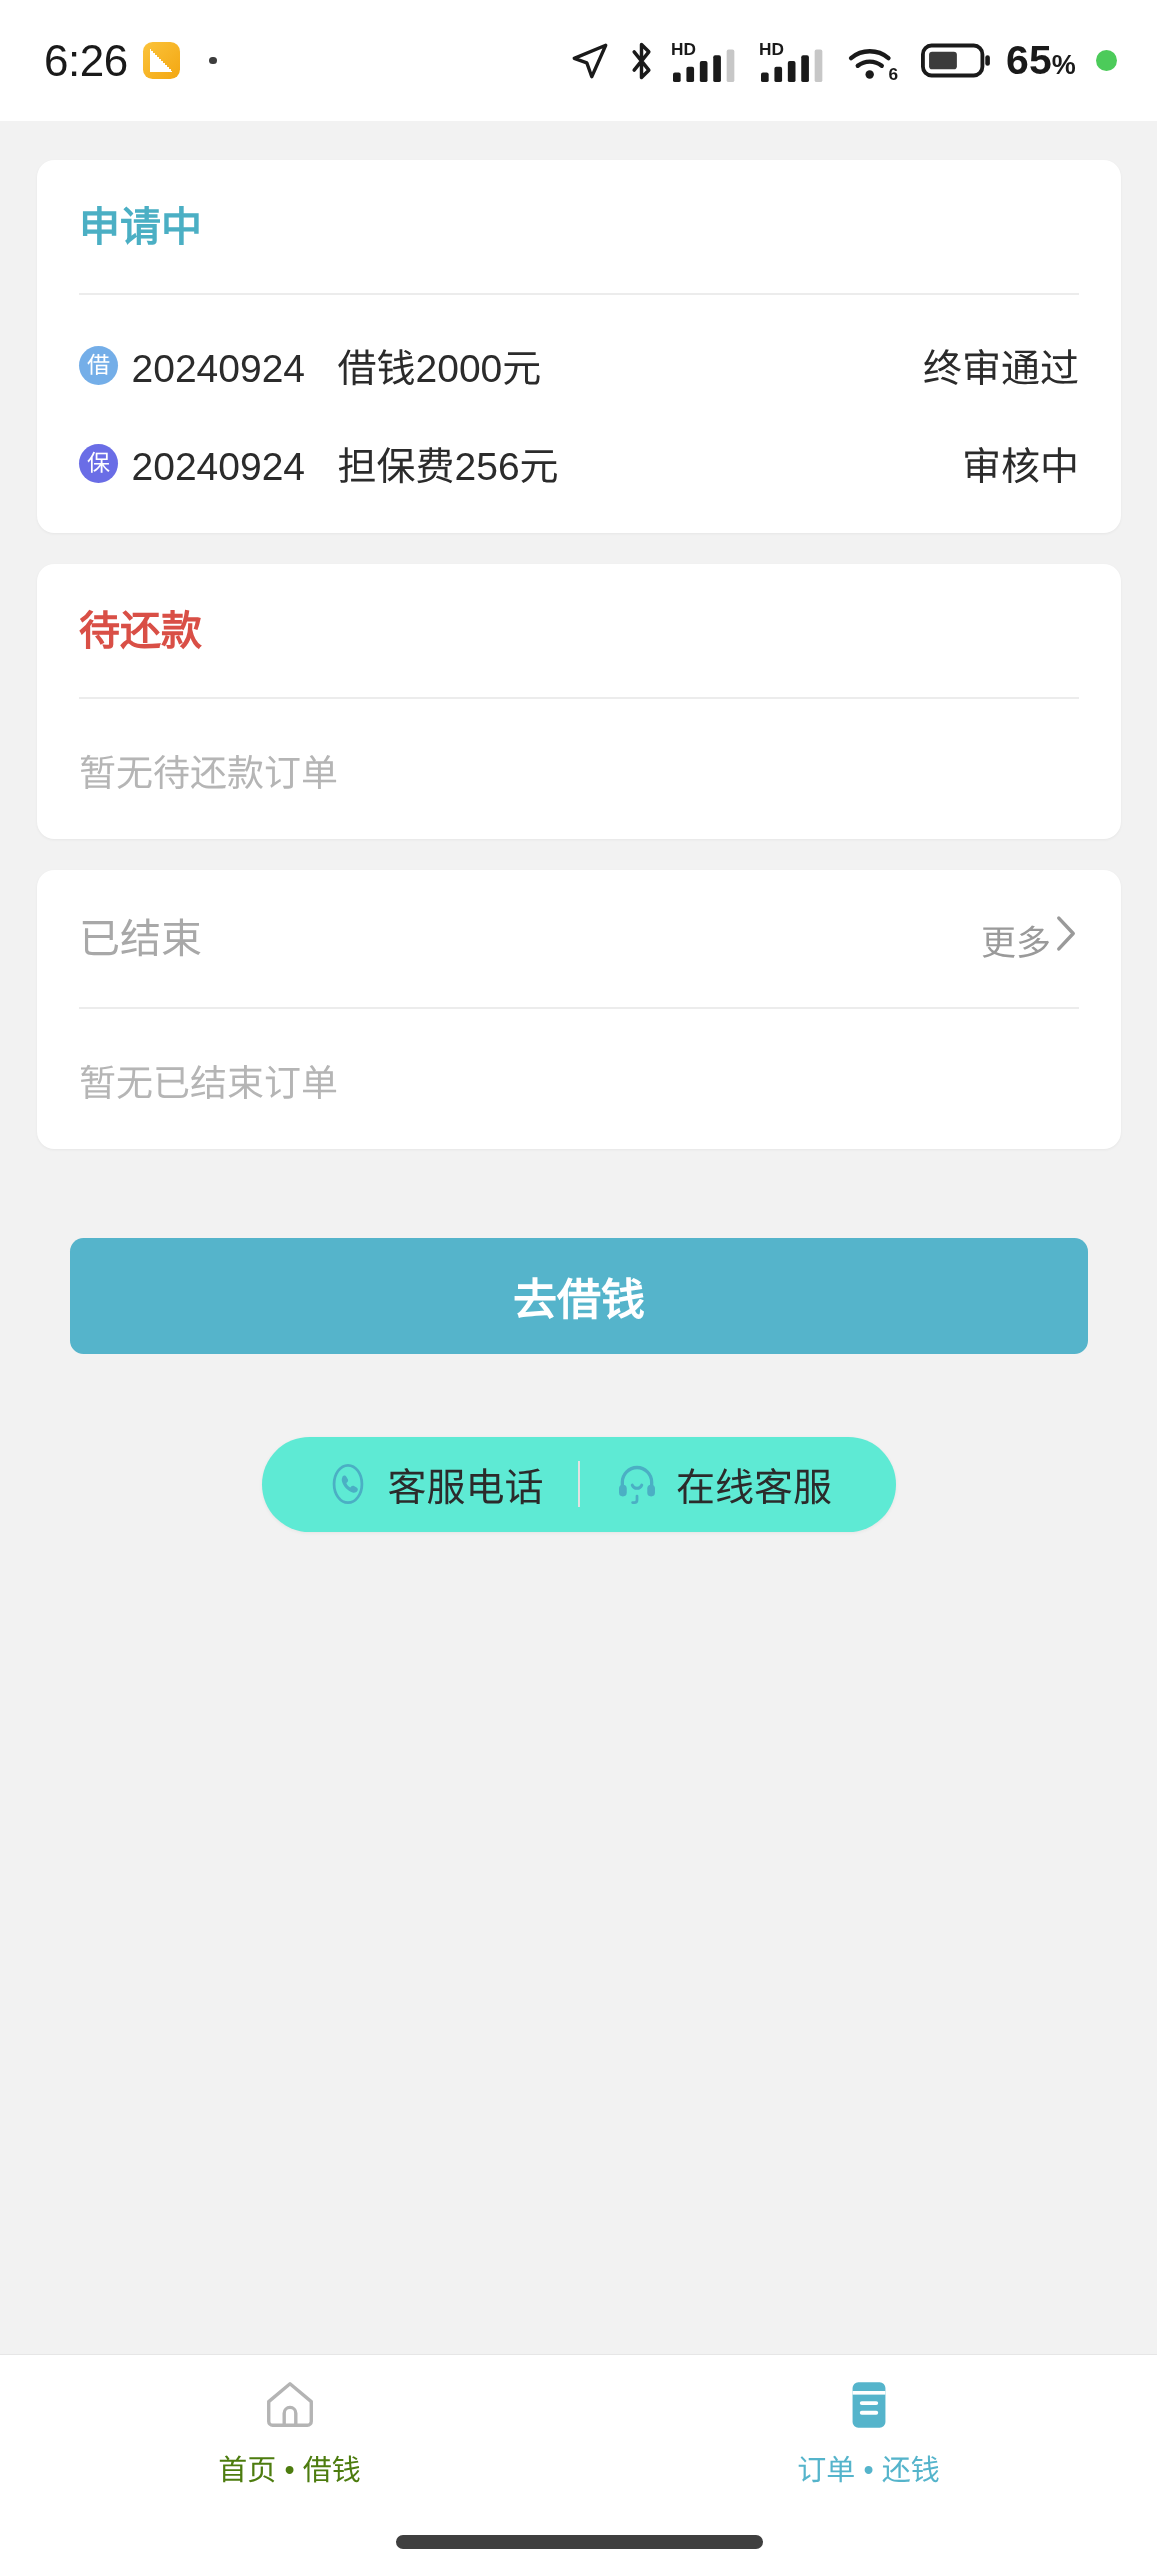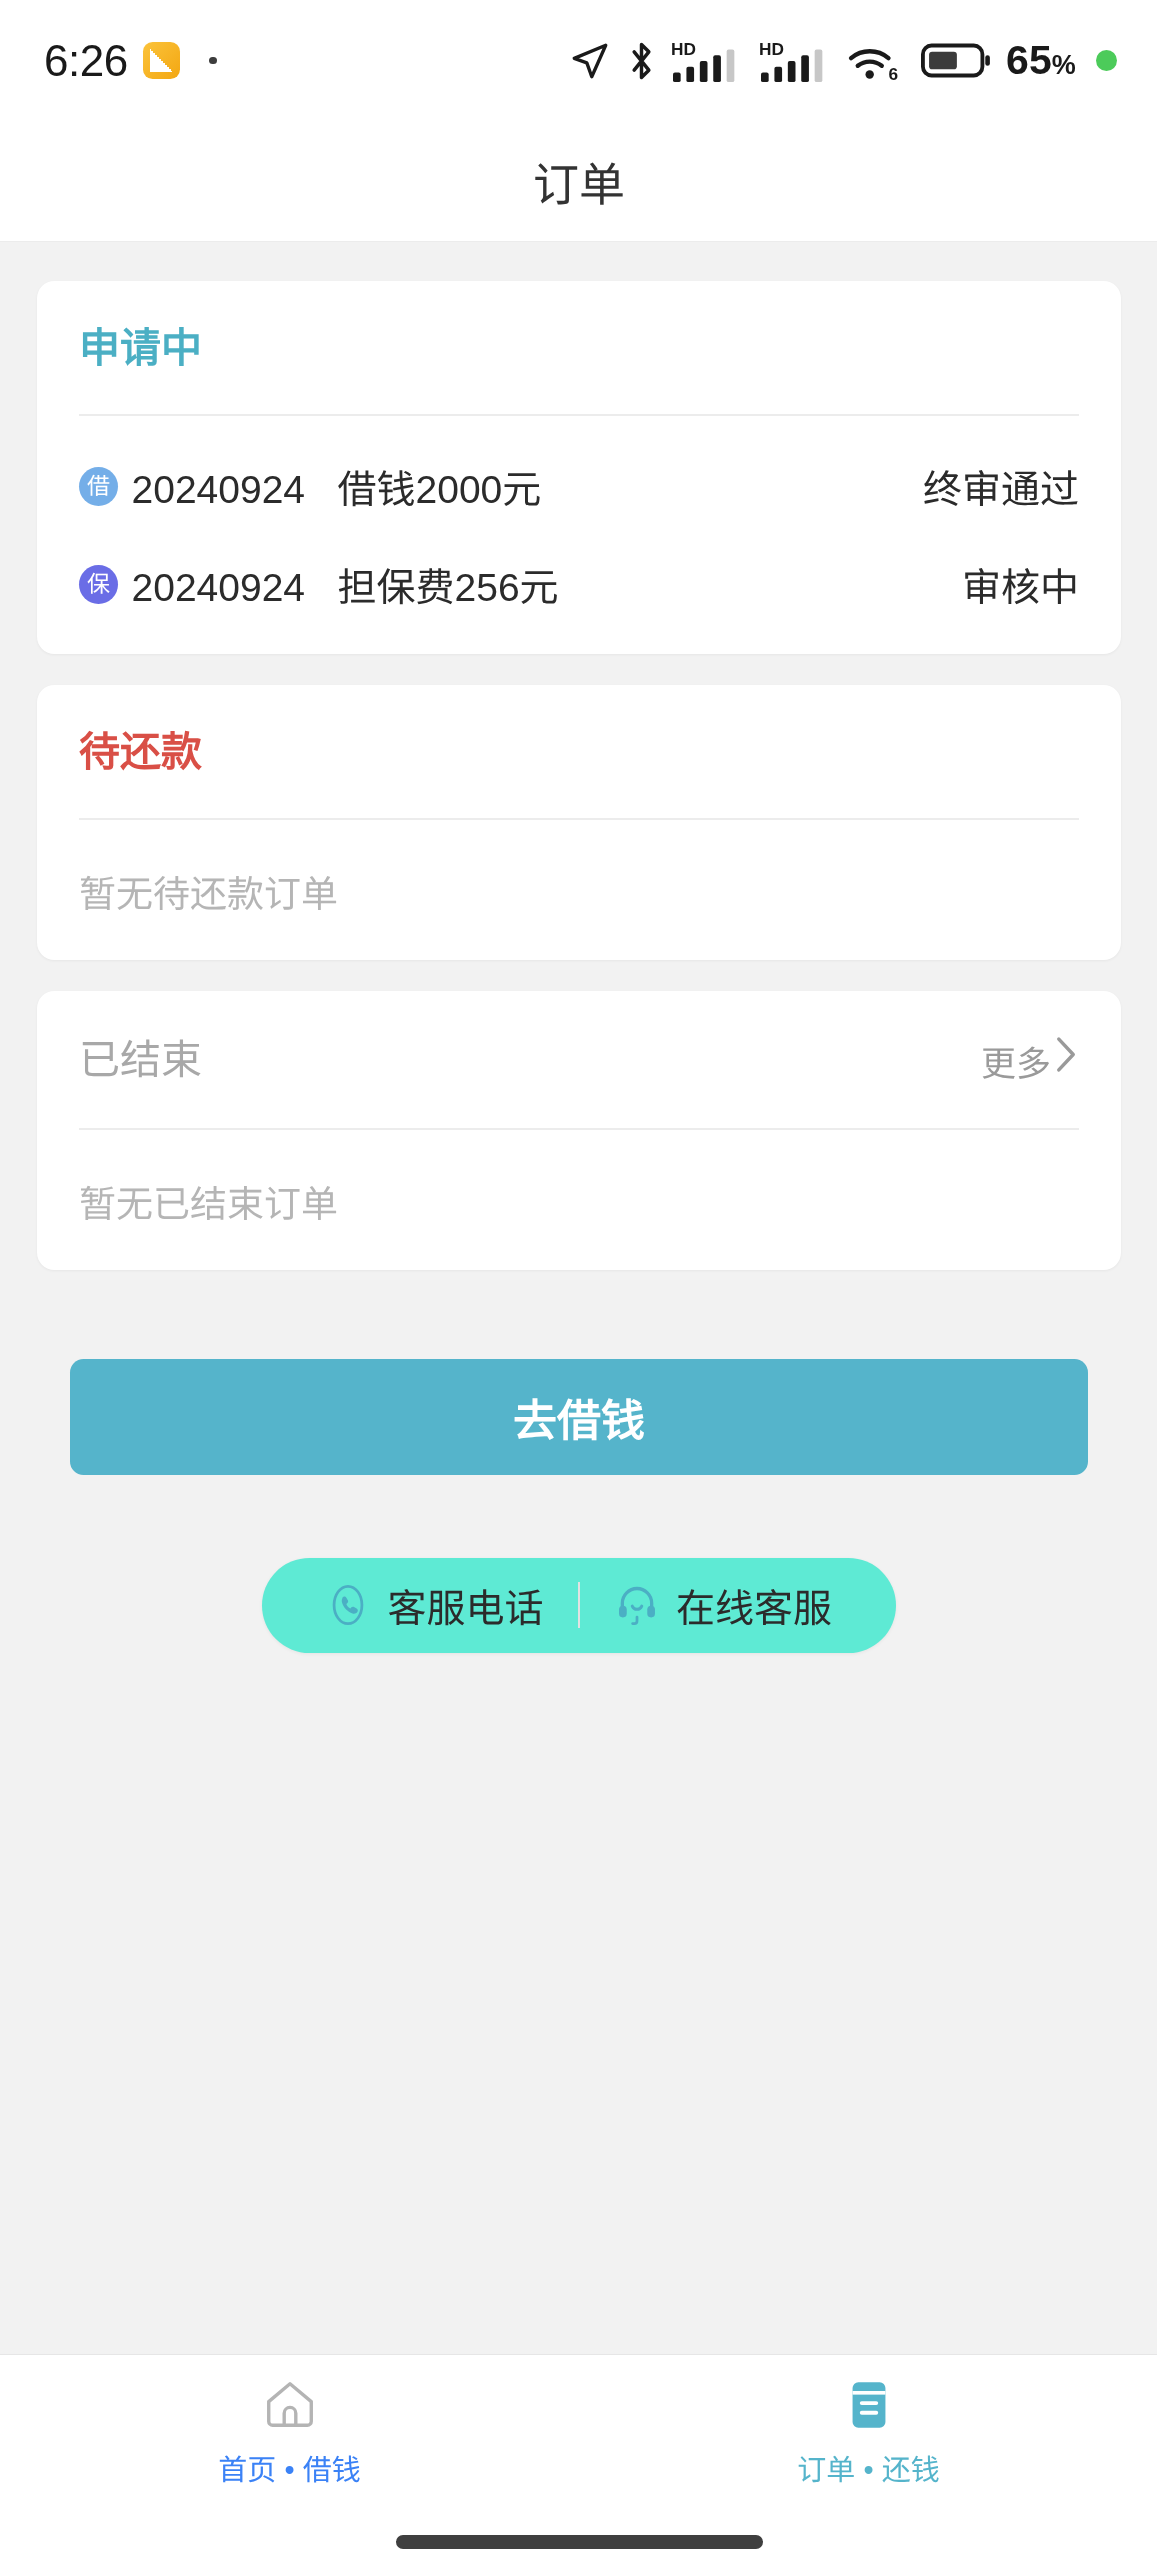--- a/index.html
+++ b/index.html
@@ -102,21 +102,21 @@
   .svc-sep { width:1.9px; height:46px; background:#e2e2e2; margin:0 11.6px; }
 
   
   .tabbar {
     flex:0 0 154px; height:154px; background:#ffffff;
     border-top:1px solid #e6e6e6;
     display:flex; align-items:center;
   }
   .tab { flex:1 1 0; display:flex; flex-direction:column; align-items:center; gap:11.6px; cursor:pointer; }
   .tab-icon { height:60px; display:flex; align-items:center; justify-content:center; }
-  .tab-label { font-size:29px; color:#3b82f6; }
+  .tab-label { font-size:29px; color:#4d7c0f; }
   .tab.active .tab-label { color:#55b4cb; }
 
   
   .home-bar-wrap { flex:0 0 68px; background:#ffffff; display:flex; align-items:center; justify-content:center; }
   .home-bar { width:367px; height:13.5px; border-radius:7.7px; background:#3f3f3f; }
 </style>
 </head>
 <body>
 
 <div class="phone">
@@ -168,23 +168,20 @@
         <rect x="33.5" y="7.2" width="2.4" height="5.6" rx="1.2" fill="#1a1a1a"></rect>
       </svg>
       <span class="sb-pct">
         <span>65</span>
           <span class="unit">%</span>
       </span>
       <span class="sb-green"></span>
     </div>
   </div>
 
-  <div class="header">
-    <div class="header-title">订单</div>
-  </div>
 
   <div class="body">
 
     <div class="card">
       <div class="card-head">
         <div class="card-title t-apply">申请中</div>
       </div>
       <div class="divider"></div>
 
       <div class="order-row">

